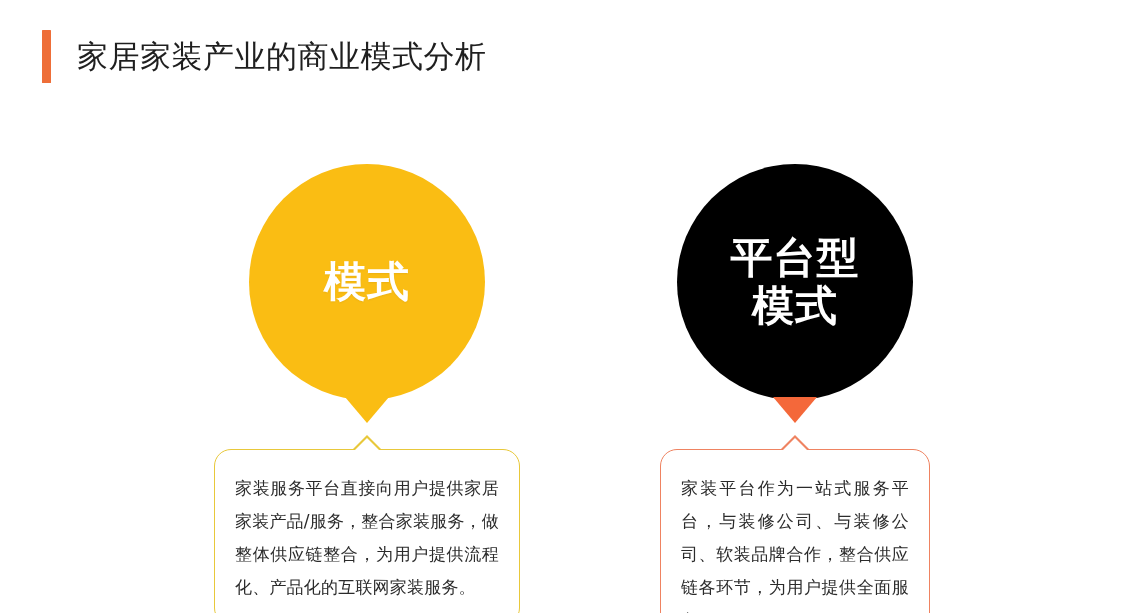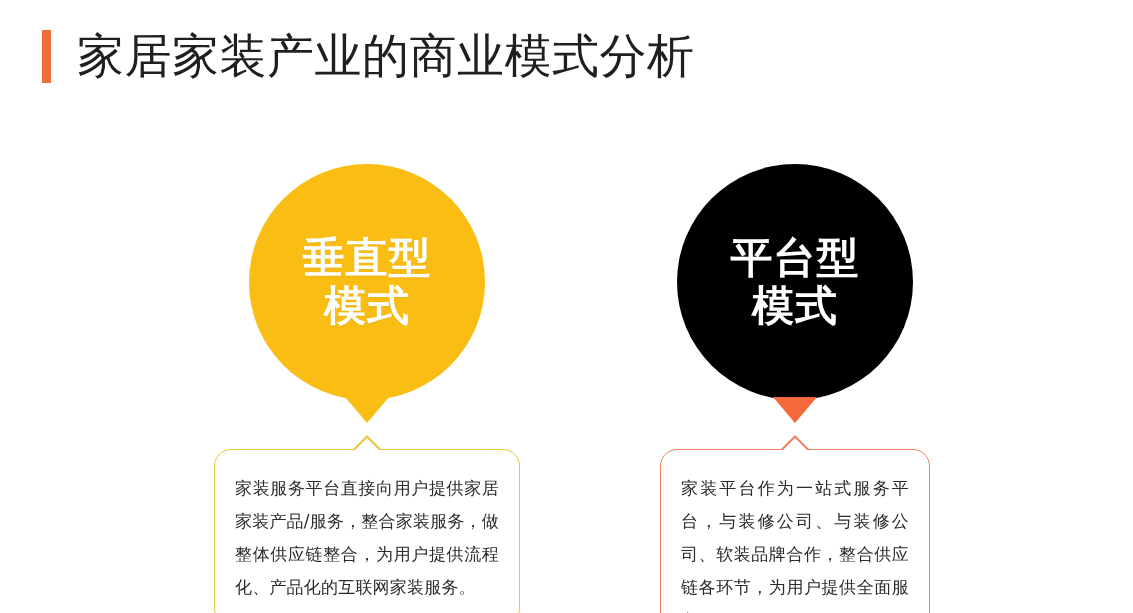--- a/index.html
+++ b/index.html
@@ -34,21 +34,21 @@
   }
   .title-accent {
     width: 9px;
     height: 53px;
     background: #ee6e38;
     flex: 0 0 auto;
     border-radius: 0.5px;
   }
   .title-text {
     margin-left: 26px;
-    font-size: 47px;
+    font-size: 31px;
     line-height: 40px;
     color: #1f1f1f;
     font-weight: 400;
     letter-spacing: 0.5px;
     white-space: nowrap;
     font-family: "DejaVu Sans", "Liberation Sans", sans-serif;
   }
 
   
   .column {
@@ -162,21 +162,20 @@
   <div class="title-block">
     <div class="title-accent"></div>
     <div class="title-text">家居家装产业的商业模式分析</div>
   </div>
 
   <div class="column left">
 
     <div class="bubble-wrap">
       <div class="circle yellow">
         <div class="circle-label">
-          <span>垂直型</span>
           <span class="l2">模式</span>
         </div>
       </div>
       <div class="circle-pointer yellow"></div>
     </div>
 
     <div class="callout">
       <div class="notch-outer"></div>
       <div class="notch-inner"></div>
       <p class="callout-text">家装服务平台直接向用户提供家居家装产品/服务，整合家装服务，做整体供应链整合，为用户提供流程化、产品化的互联网家装服务。</p>

